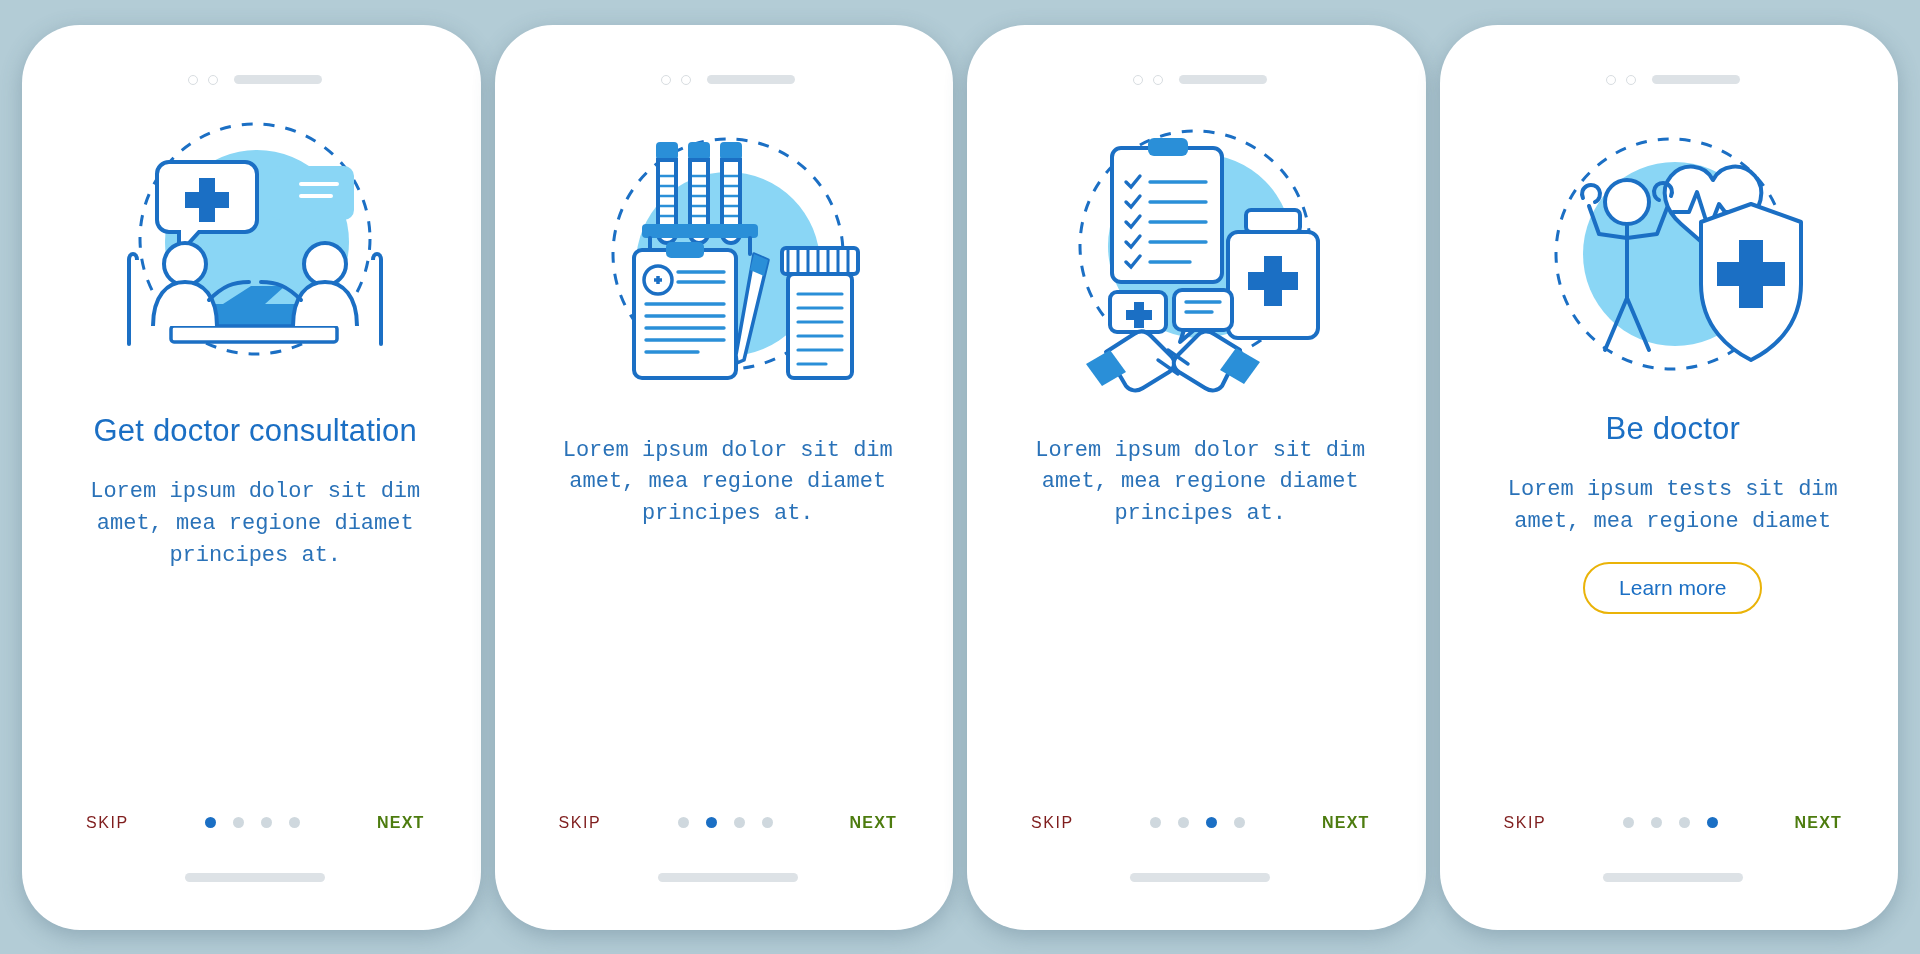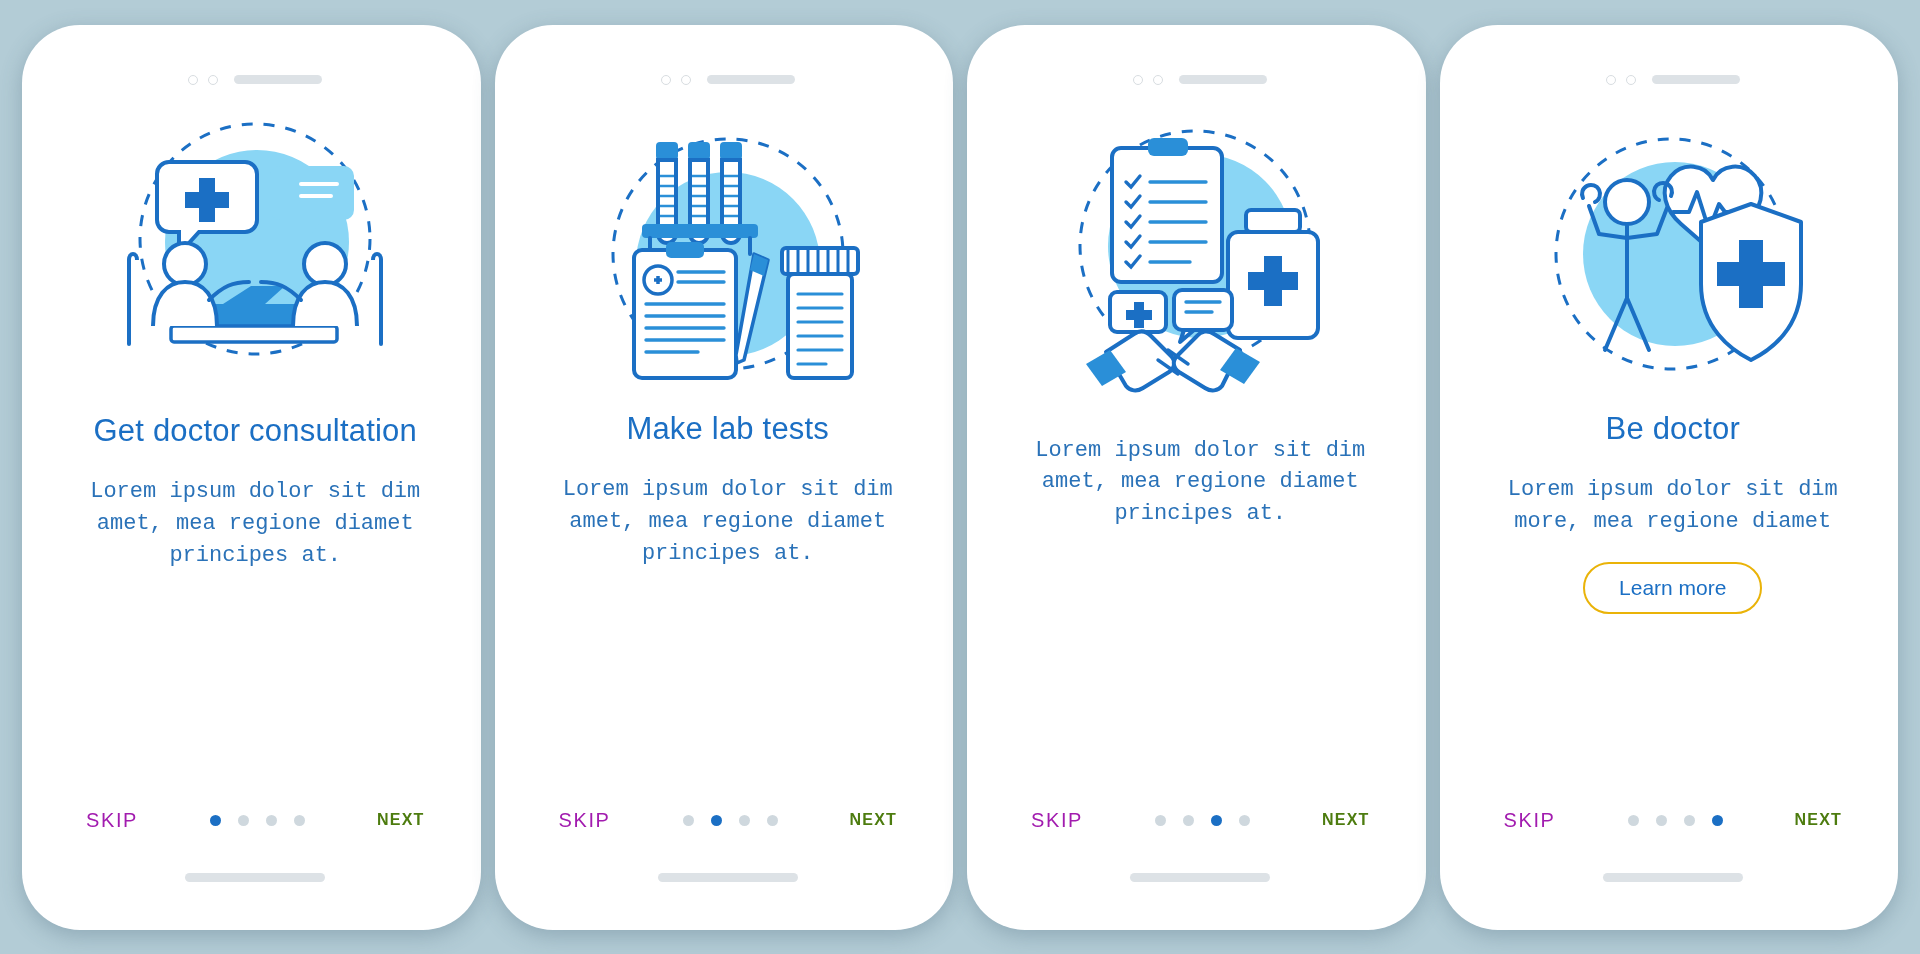--- a/index.html
+++ b/index.html
@@ -115,22 +115,22 @@
     bottom: 78px;
     left: 0;
     width: 100%;
     display: flex;
     align-items: center;
     justify-content: space-between;
     padding: 0 34px;
     box-sizing: border-box;
   }
   .skip {
-    color: #a21caf;
-    font-size: 20px;
+    color: #7f1d1d;
+    font-size: 16px;
     letter-spacing: 1.6px;
   }
   .next {
     color: #4d7c0f;
     font-size: 16px;
     letter-spacing: 1.2px;
     font-weight: 600;
   }
   .pager {
     display: flex;
@@ -251,21 +251,20 @@
           <path d="M176 140 l14 6 l-24 100 l-7 3 l-1 -8 z" fill="#ffffff" stroke="#1b6fc4" stroke-width="3.5" stroke-linejoin="round"></path>
           <path d="M176 140 l14 6 l-4 16 l-14 -6 z" fill="#2a8fd8"></path>
 
           <rect x="204" y="134" width="76" height="26" rx="4" fill="#ffffff" stroke="#1b6fc4" stroke-width="4"></rect>
           <path d="M210 134 v26 M220 134 v26 M230 134 v26 M240 134 v26 M250 134 v26 M260 134 v26 M270 134 v26" stroke="#1b6fc4" stroke-width="3"></path>
           <rect x="210" y="160" width="64" height="104" rx="6" fill="#ffffff" stroke="#1b6fc4" stroke-width="4"></rect>
           <path d="M220 180 h44 M220 194 h44 M220 208 h44 M220 222 h44 M220 236 h44 M220 250 h28" stroke="#2a8fd8" stroke-width="3.2" stroke-linecap="round"></path>
         </svg>
       </div>
 
-      <h2 class="title">Make lab tests</h2>
       <p class="desc">Lorem ipsum dolor sit dim amet, mea regione diamet principes at.</p>
 
       <div class="footer">
         <span class="skip">SKIP</span>
         <span class="pager">
           <span class="pg"></span>
           <span class="pg active"></span>
           <span class="pg"></span>
           <span class="pg"></span>
         </span>
@@ -357,21 +356,21 @@
           <path d="M104 184 l22 52" stroke="#1b6fc4" stroke-width="4" stroke-linecap="round"></path>
           <path d="M60 84 a9 9 0 1 1 12 4" stroke="#1b6fc4" stroke-width="4" fill="none" stroke-linecap="round"></path>
           <path d="M148 82 a9 9 0 1 0 -12 4" stroke="#1b6fc4" stroke-width="4" fill="none" stroke-linecap="round"></path>
 
           <path d="M178 108 l50 -18 l50 18 v62 c0 44 -30 66 -50 76 c-20 -10 -50 -32 -50 -76 z" fill="#ffffff" stroke="#1b6fc4" stroke-width="4" stroke-linejoin="round"></path>
           <path d="M216 126 h24 v22 h22 v24 h-22 v22 h-24 v-22 h-22 v-24 h22 z" fill="#1b6fc4"></path>
         </svg>
       </div>
 
       <h2 class="title">Be doctor</h2>
-      <p class="desc">Lorem ipsum dolor sit dim more, mea regione diamet</p>
+      <p class="desc">Lorem ipsum tests sit dim amet, mea regione diamet</p>
       <button class="learn-more">Learn more</button>
 
       <div class="footer">
         <span class="skip">SKIP</span>
         <span class="pager">
           <span class="pg"></span>
           <span class="pg"></span>
           <span class="pg"></span>
           <span class="pg active"></span>
         </span>

